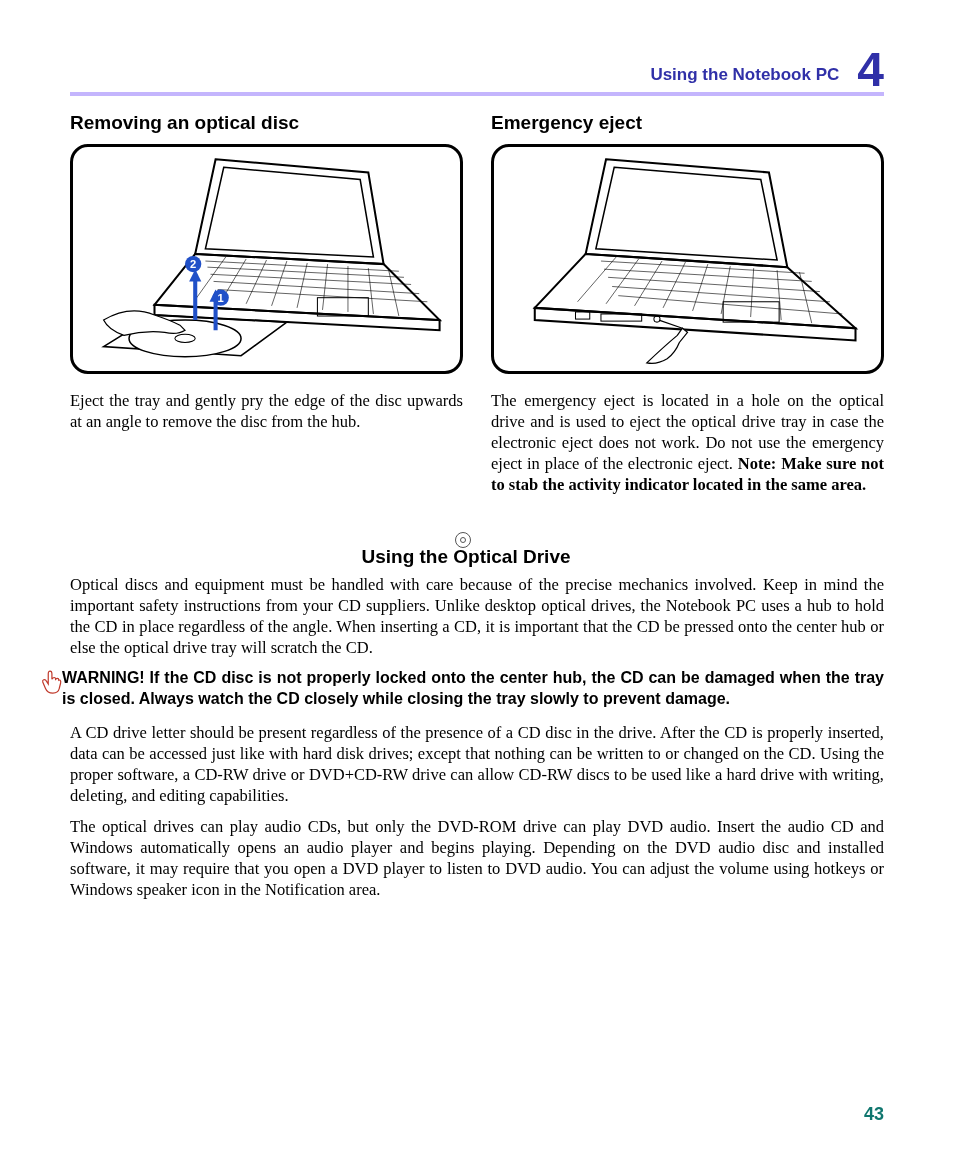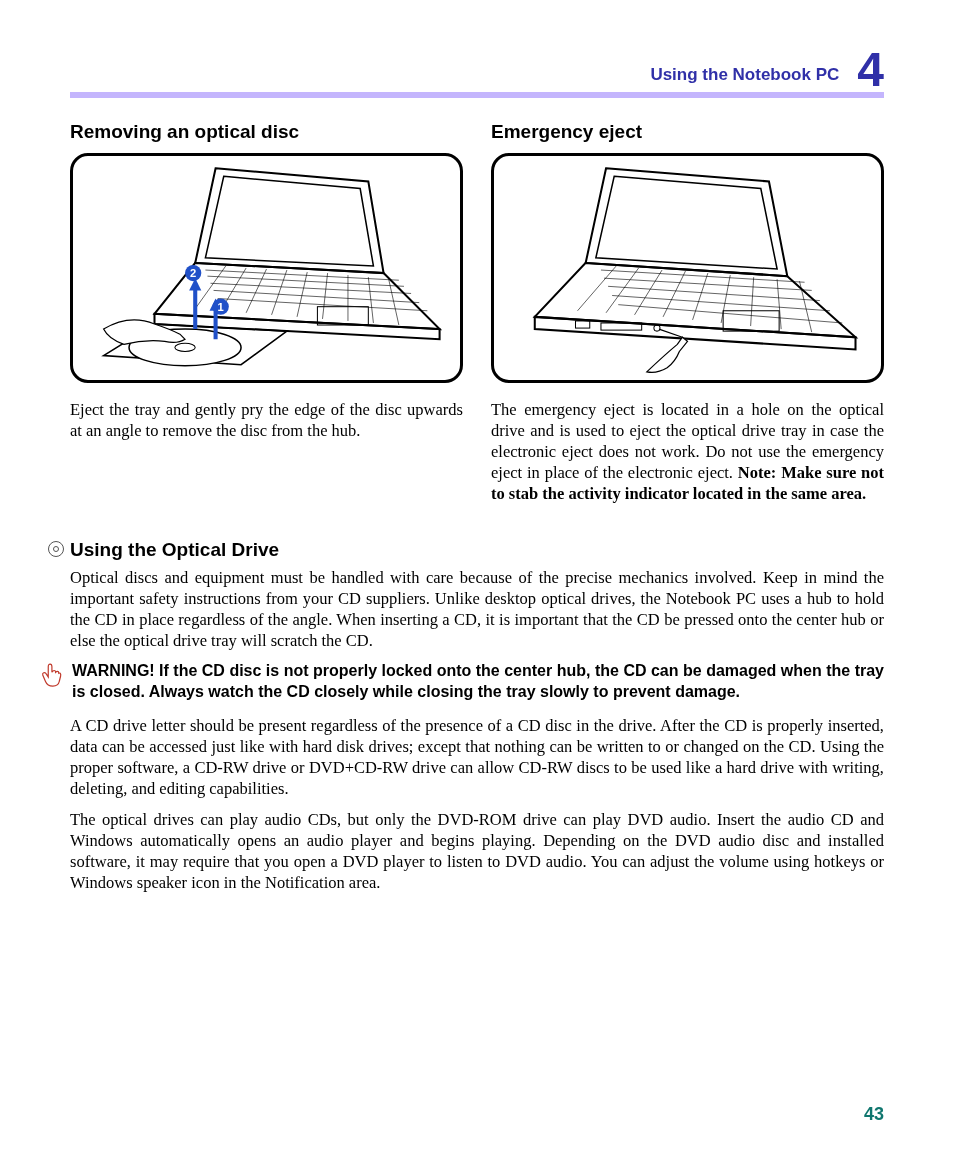--- a/index.html
+++ b/index.html
@@ -13,23 +13,23 @@
     width: 954px;
     height: 1155px;
     box-sizing: border-box;
     padding: 40px 70px 30px 70px;
     position: relative;
   }
   .header-row {
     display: flex;
     justify-content: flex-end;
     align-items: baseline;
-    border-bottom: 6px solid #c4b5fd;
+    border-bottom: 4px solid #c4b5fd;
     padding-bottom: 4px;
-    margin-bottom: 23px;
+    margin-bottom: 16px;
   }
   .header-title {
     color: #3030a8;
     font-family: "Helvetica Neue", Helvetica, Arial, sans-serif;
     font-weight: 700;
     font-size: 17px;
   }
   .chapter-number {
     color: #3030a8;
     font-family: "Helvetica Neue", Helvetica, Arial, sans-serif;
@@ -52,23 +52,24 @@
     font-size: 23px;
   }
   .h2 {
     font-family: "Helvetica Neue", Helvetica, Arial, sans-serif;
     font-weight: 700;
     font-size: 19px;
     margin-bottom: 10px;
   }
   .h2-row {
     display: flex;
-    align-items: flex-start;
+    align-items: center;
     margin-left: -22px;
     margin-bottom: 6px;
+    flex-direction: column;
   }
   .disc-icon-large {
     width: 16px;
     height: 16px;
     border: 1.5px solid #555;
     border-radius: 50%;
     display: inline-flex;
     align-items: center;
     justify-content: center;
     margin-right: 6px;
@@ -125,21 +126,20 @@
     font-size: 16.5px;
     line-height: 1.28;
     margin: 0 0 10px 0;
     text-align: justify;
   }
   .bold { font-weight: 700; }
   .warning-row {
     display: flex;
     align-items: flex-start;
     margin: 8px 0 12px -30px;
-    gap: 10px;
   }
   .warning-icon {
     flex-shrink: 0;
     width: 22px;
     height: 26px;
     position: relative;
     top: 2px;
   }
   .warning-text {
     font-family: "Helvetica Neue", Helvetica, Arial, sans-serif;

